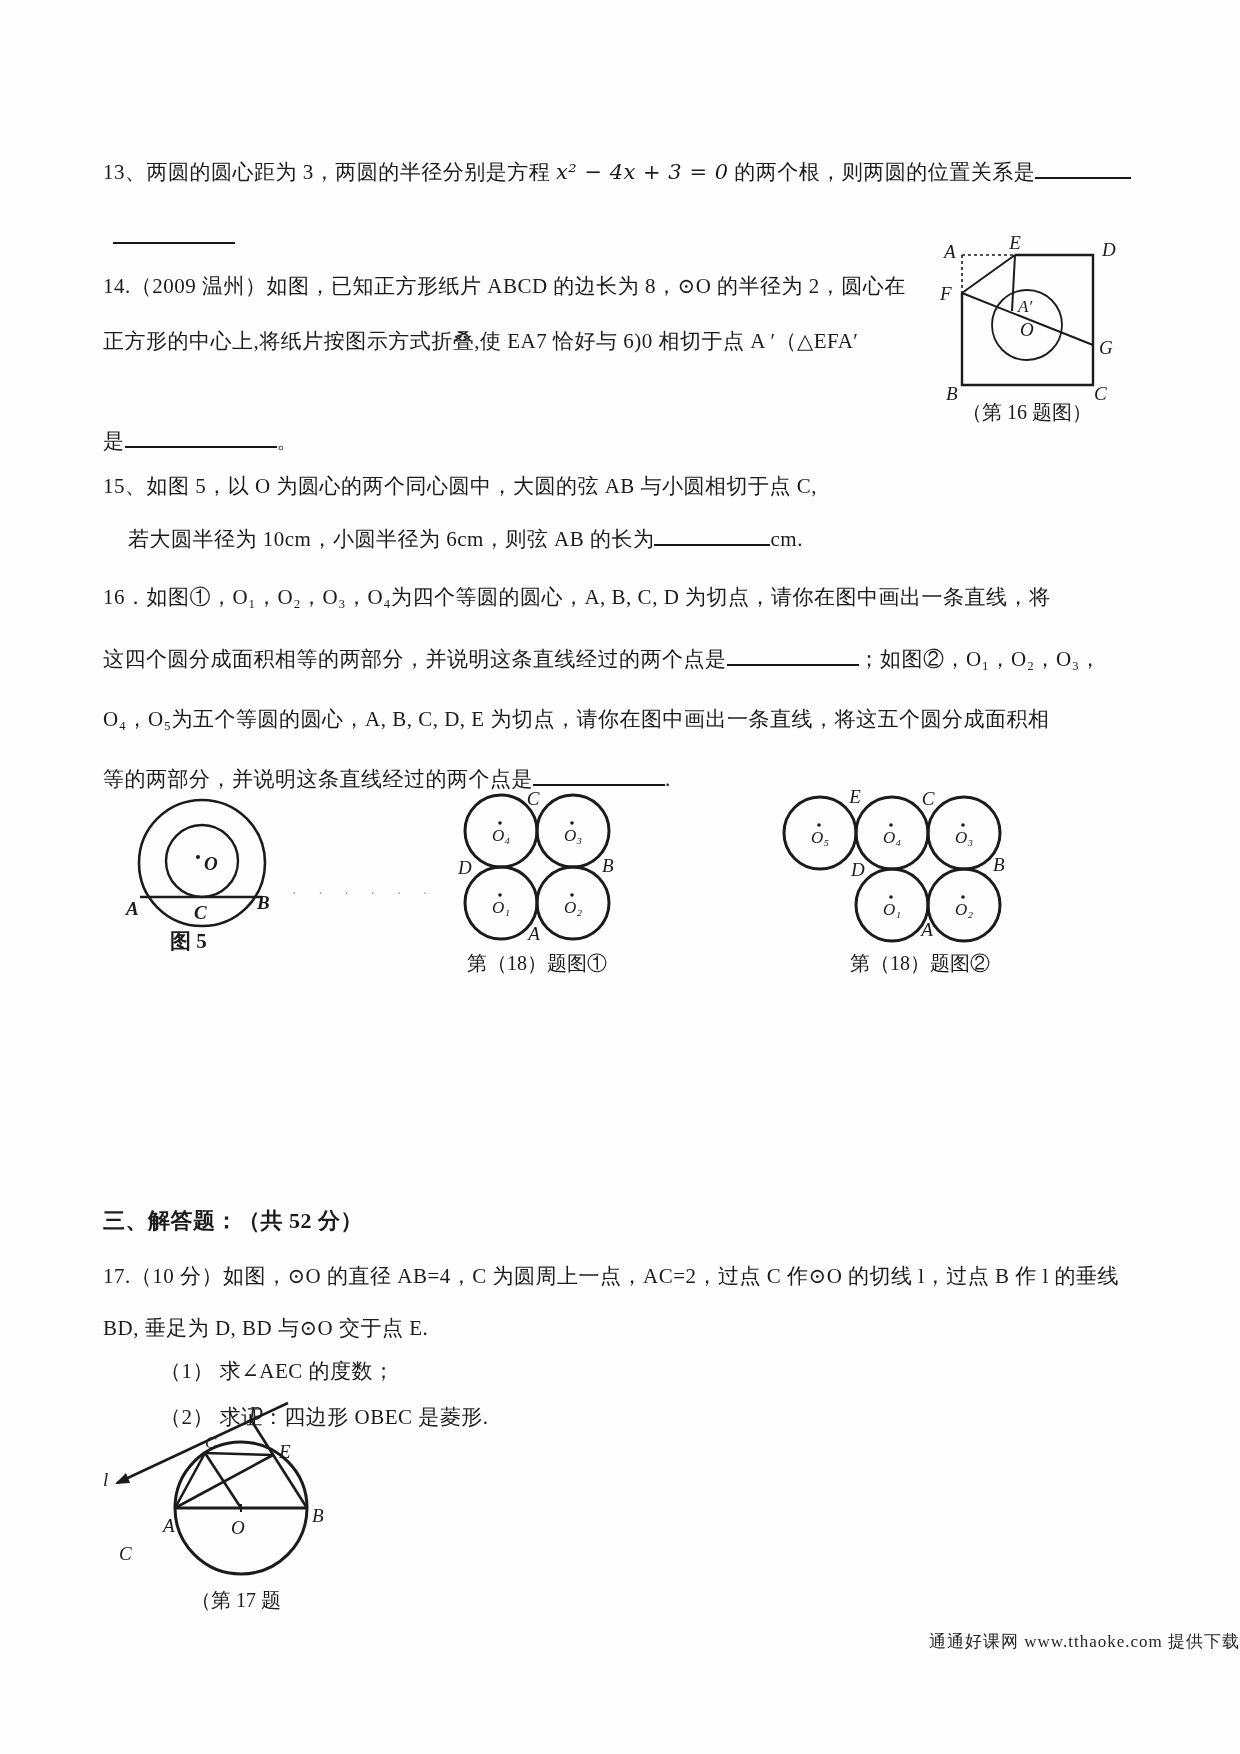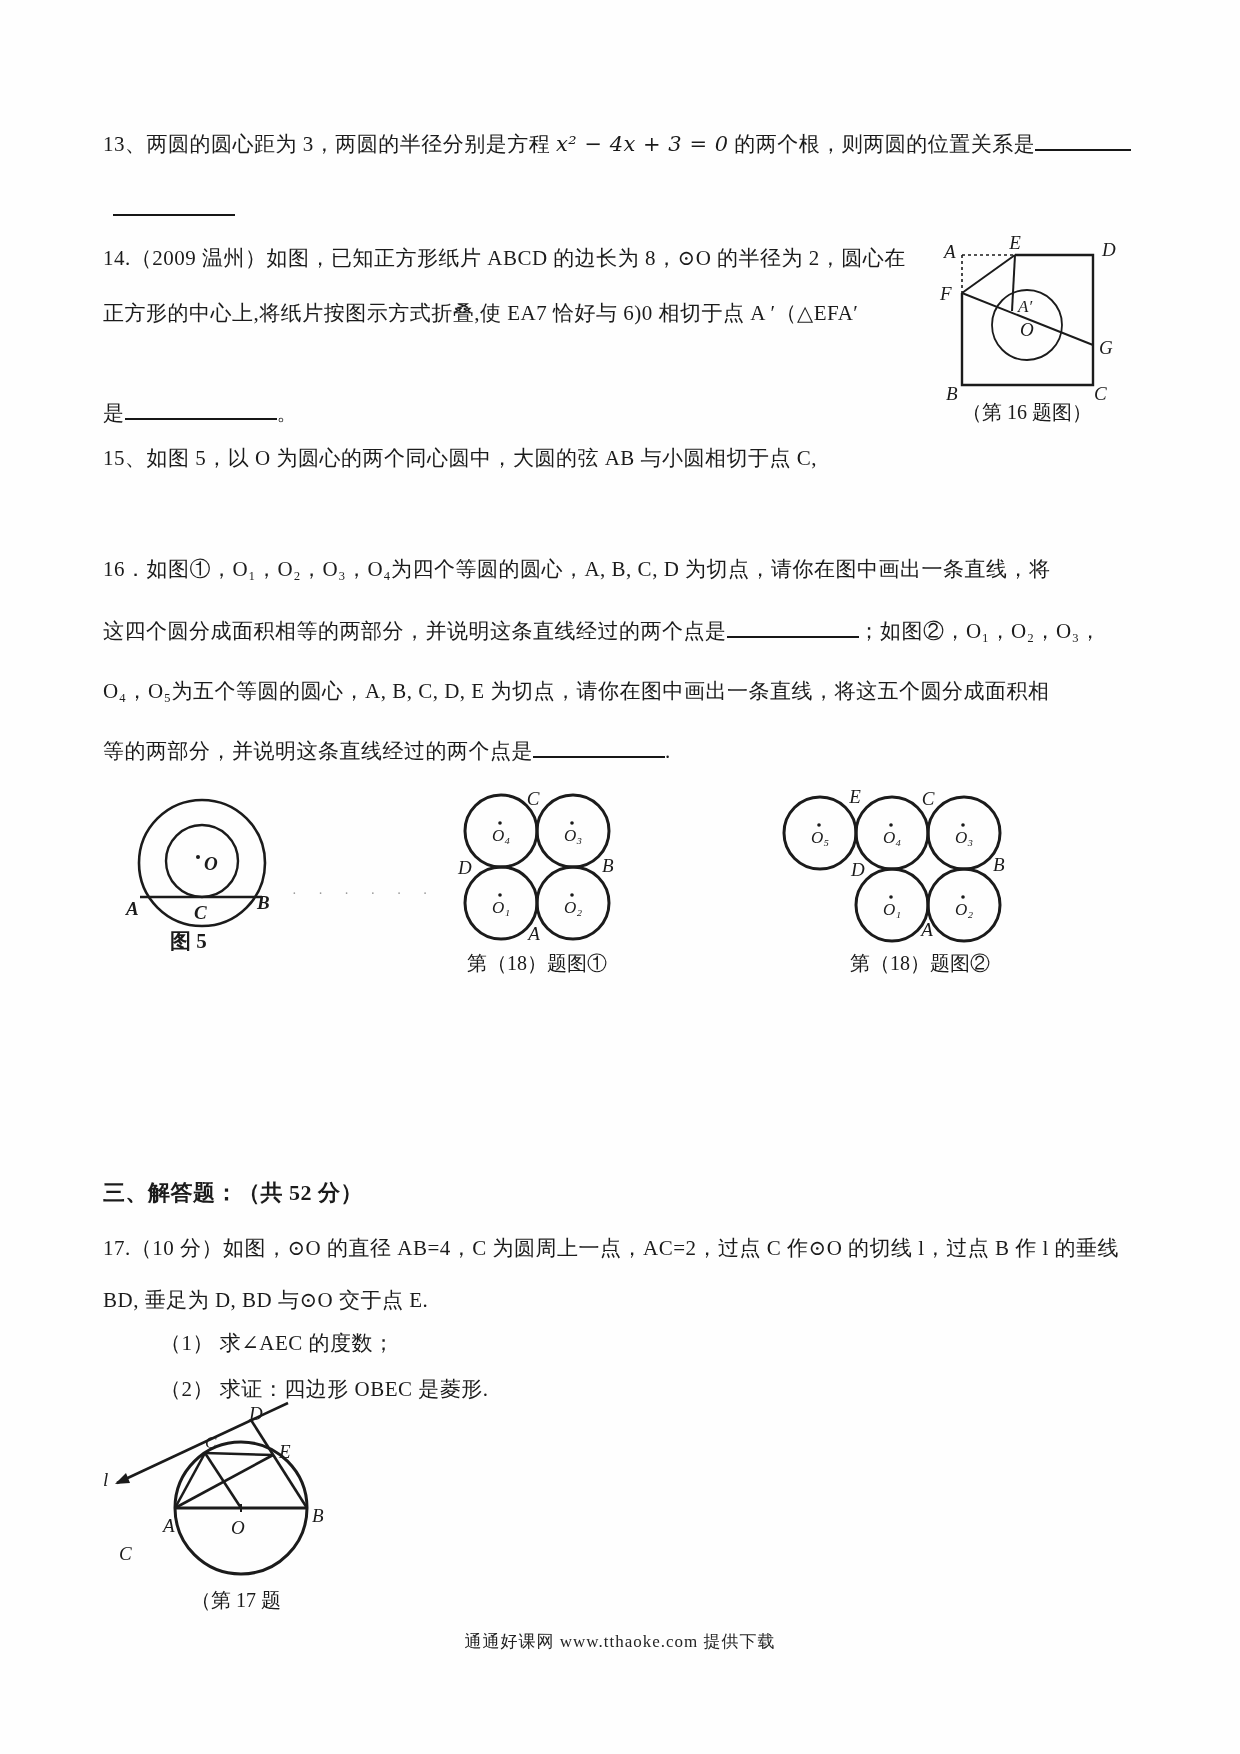--- a/index.html
+++ b/index.html
@@ -1,31 +1,31 @@
 <!DOCTYPE html>
 <html><head>
 <meta charset="utf-8">
 <style>
   html,body{margin:0;padding:0;background:#ffffff;}
   .page{
     position:relative;width:1240px;height:1754px;background:#fefefe;
     font-family:"Liberation Serif","DejaVu Serif",serif;color:#1b1b1b;overflow:hidden;
   }
-  .tl{position:absolute;font-size:21px;line-height:26px;white-space:nowrap;letter-spacing:0.5px;}
+  .tl{position:absolute;font-size:21px;line-height:26px;white-space:nowrap;letter-spacing:0.5px;margin-top:28px;}
   .math{font-style:italic;font-family:"DejaVu Serif","Liberation Serif",serif;}
   .blank{display:inline-block;border-bottom:2px solid #171717;height:18px;vertical-align:baseline;}
   .bold{font-weight:bold;text-align:center;}
   svg{position:absolute;overflow:visible;}
   svg text{font-family:"Liberation Serif","DejaVu Serif",serif;fill:#1b1b1b;}
   .flab{font-style:italic;font-size:19px;}
   .flab-sm{font-style:italic;font-size:17px;}
   .fcap{font-size:20px;font-style:normal;}
   .fcap-b{font-size:21px;font-weight:bold;font-style:normal;}
   .dots{position:absolute;color:#9a9a9a;font-size:14px;letter-spacing:9px;}
-  .footer{position:absolute;left:0;right:0;text-align:center;font-size:17px;color:#242424;letter-spacing:1px;}
+  .footer{position:absolute;left:0;right:0;text-align:right;font-size:17px;color:#242424;letter-spacing:1px;}
 </style>
 </head>
 <body>
 
 <div class="page">
 
   <div class="tl" style="left:103px;top:131px;">
     <span>13、两圆的圆心距为 3，两圆的半径分别是方程 </span><span class="math">x² − 4x + 3 = 0</span><span> 的两个根，则两圆的位置关系是</span><span class="blank" style="width:96px"></span>
   </div>
   <div class="tl" style="left:113px;top:196px;">
@@ -57,20 +57,23 @@
     <text x="10" y="72" class="flab">F</text>
     <text x="88" y="84" class="flab-sm">A′</text>
     <text x="90" y="108" class="flab">O</text>
     <text x="169" y="126" class="flab">G</text>
     <text x="16" y="172" class="flab">B</text>
     <text x="164" y="172" class="flab">C</text>
     <text x="97" y="191" text-anchor="middle" class="fcap">（第 16 题图）</text>
   </svg>
 
   <div class="tl" style="left:103px;top:445px;"><span>15、如图 5，以 O 为圆心的两个同心圆中，大圆的弦 AB 与小圆相切于点 C,</span></div>
+  <div class="tl" style="left:128px;top:498px;">
+    <span>若大圆半径为 10cm，小圆半径为 6cm，则弦 AB 的长为</span><span class="blank" style="width:116px"></span><span>cm.</span>
+  </div>
 
   <div class="tl" style="left:103px;top:556px;"><span>16．如图①，O₁，O₂，O₃，O₄为四个等圆的圆心，A, B, C, D 为切点，请你在图中画出一条直线，将</span></div>
   <div class="tl" style="left:103px;top:678px;"><span>O₄，O₅为五个等圆的圆心，A, B, C, D, E 为切点，请你在图中画出一条直线，将这五个圆分成面积相</span></div>
   <div class="tl" style="left:103px;top:618px;">
     <span>这四个圆分成面积相等的两部分，并说明这条直线经过的两个点是</span><span class="blank" style="width:132px"></span><span>；如图②，O₁，O₂，O₃，</span>
   </div>
   <div class="tl" style="left:103px;top:738px;text-align:right;">
     <span>等的两部分，并说明这条直线经过的两个点是</span><span class="blank" style="width:132px"></span><span>.</span>
   </div>
 

